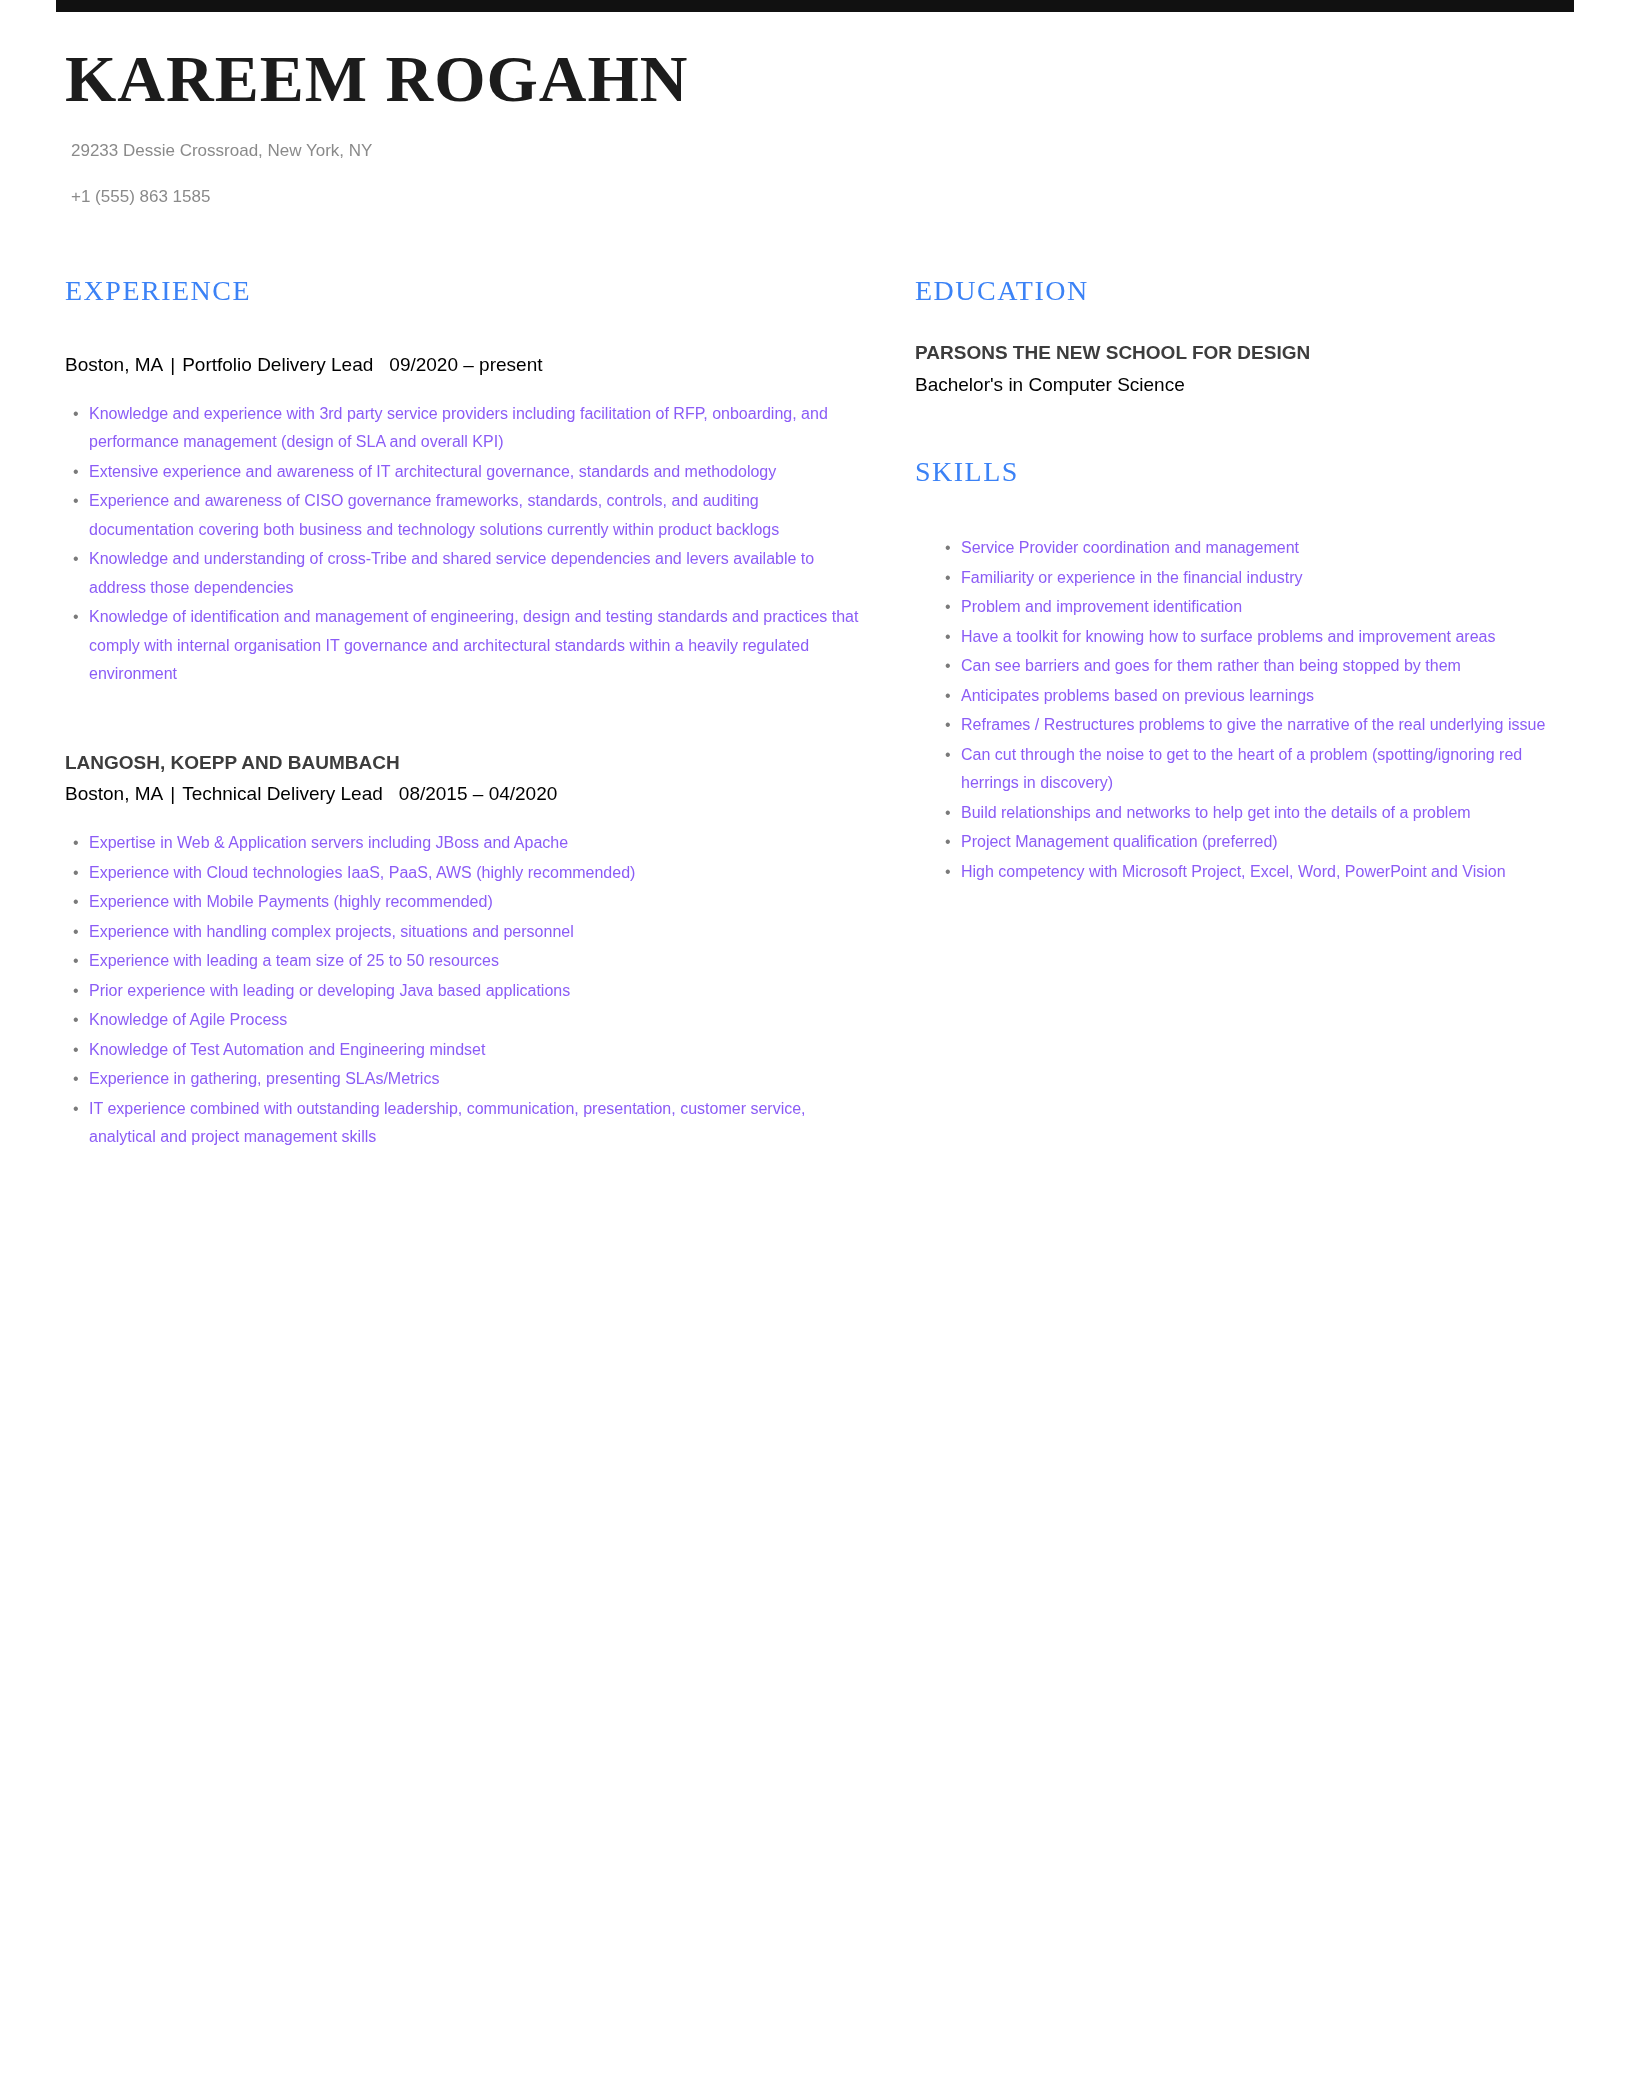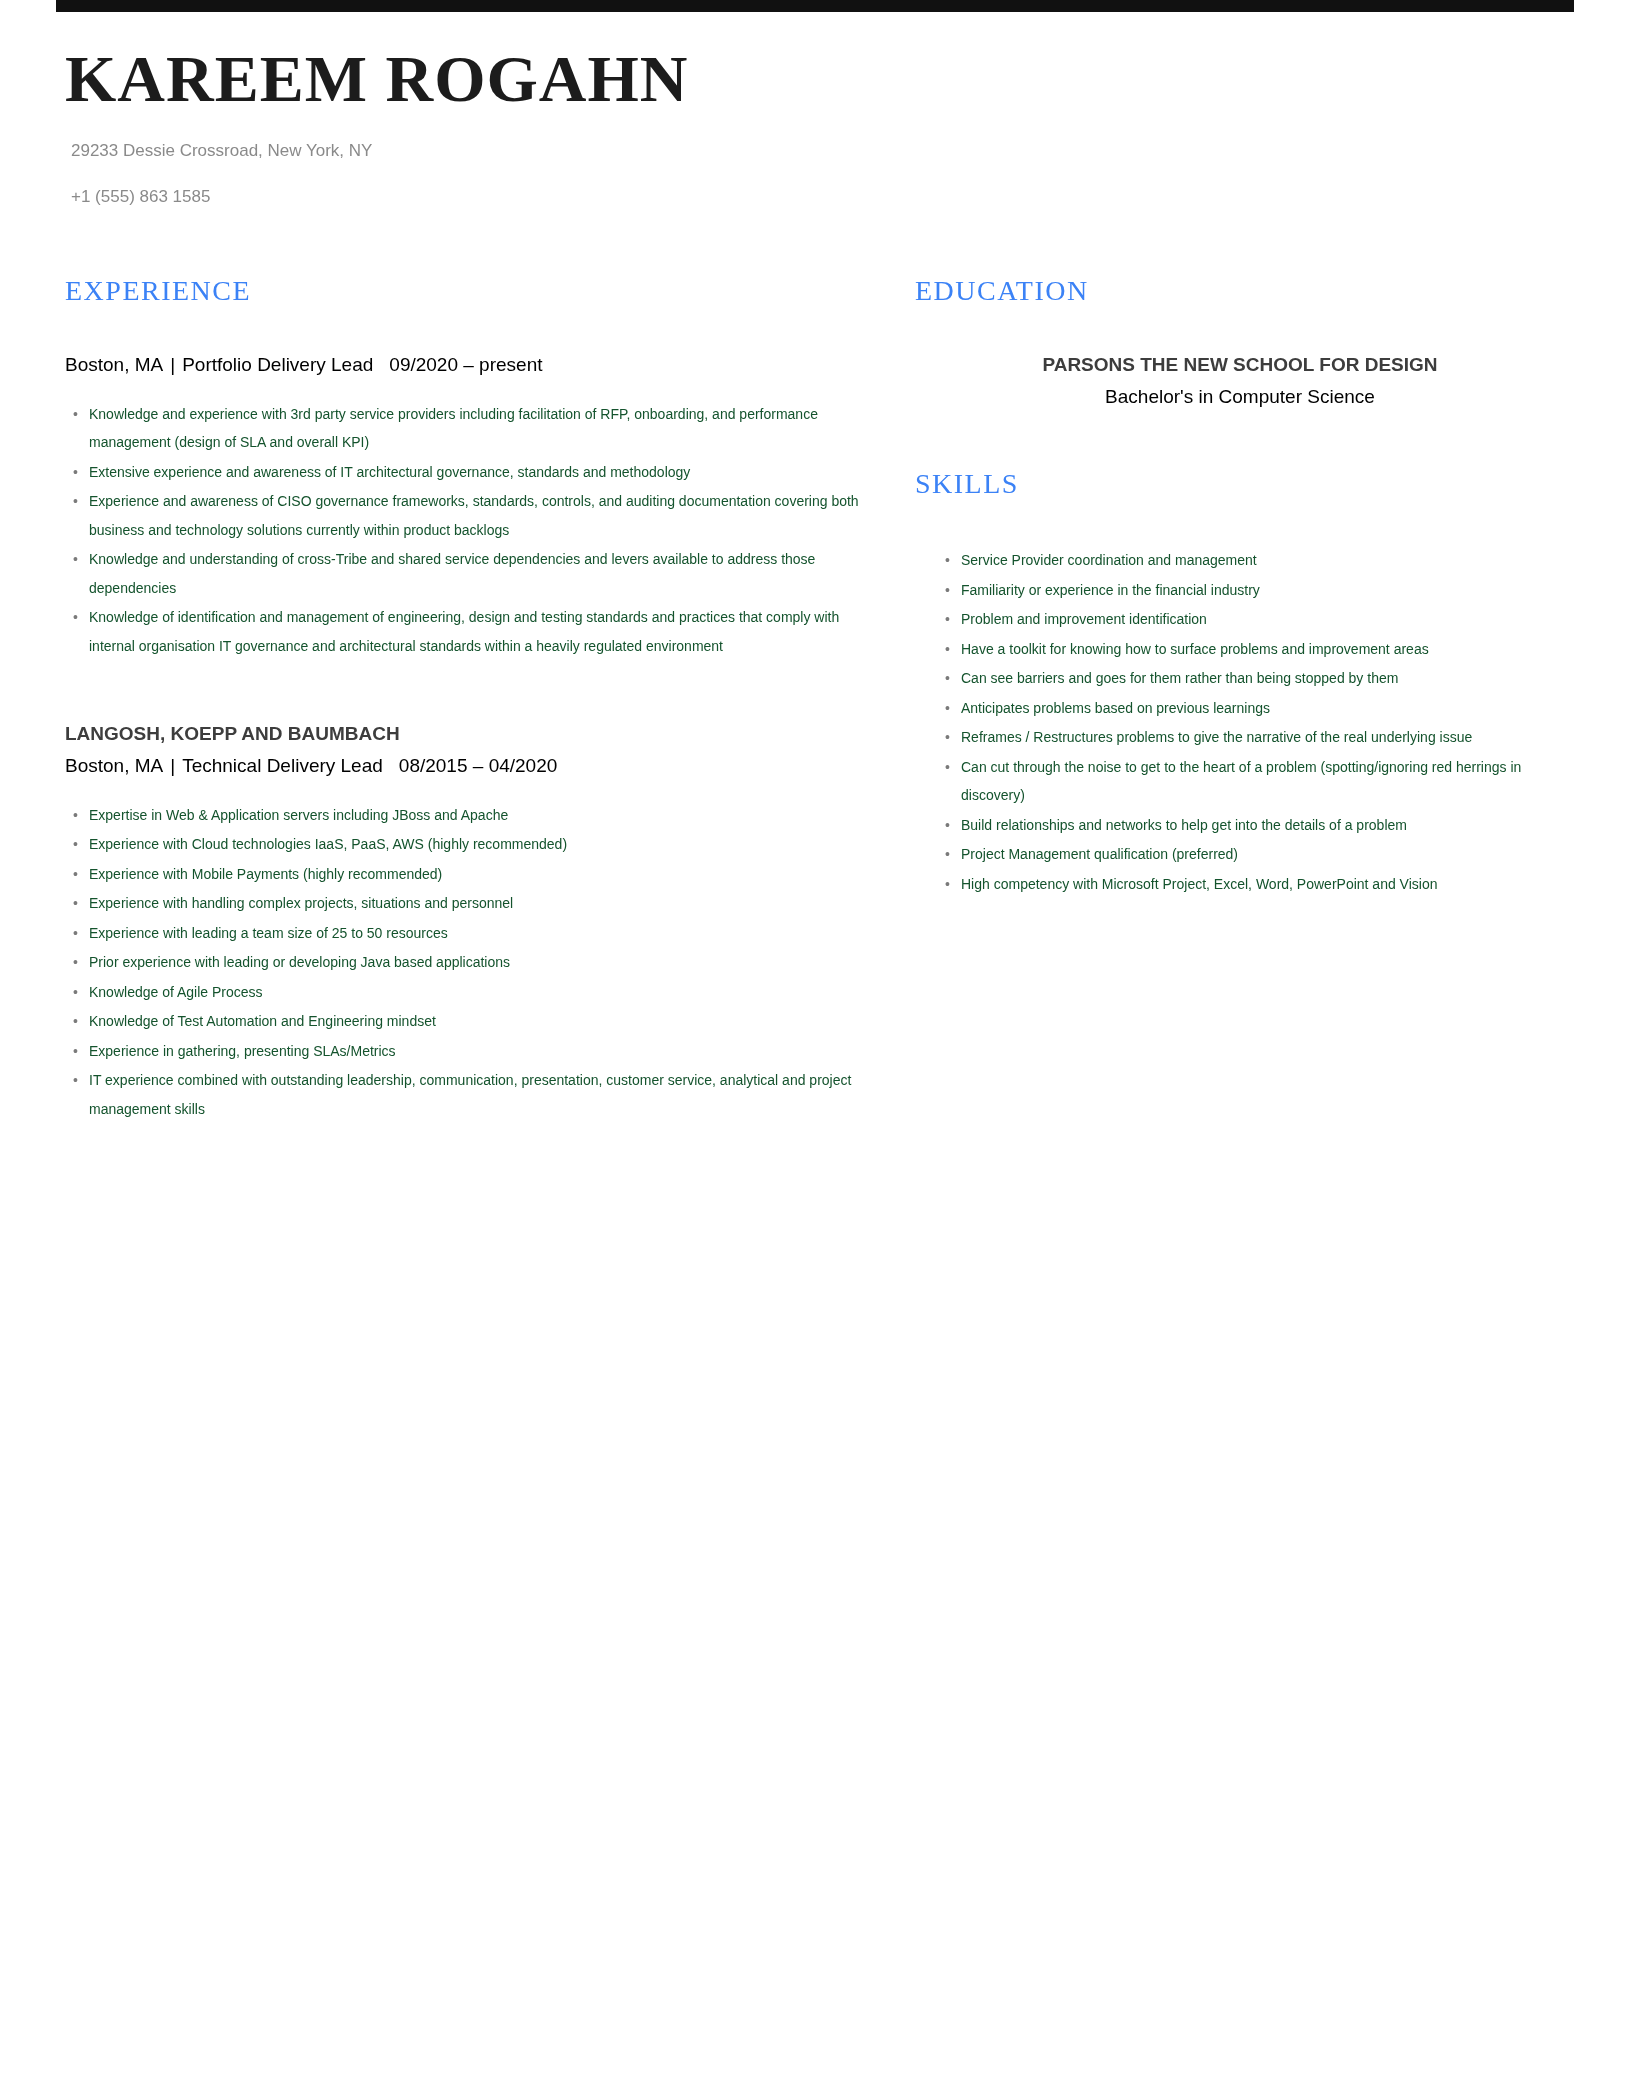--- a/index.html
+++ b/index.html
@@ -74,36 +74,36 @@
   .job-meta .sep { margin: 0 7px; }
   .job-meta .dates { margin-left: 16px; }
 
   .bullets {
     list-style: none;
     margin-top: 22px;
     padding-left: 24px;
   }
   .bullet {
     position: relative;
-    font-size: 14px;
+    font-size: 16px;
     line-height: 28.5px;
-    color: #14532d;
+    color: #8b5cf6;
     margin-bottom: 1px;
   }
   .bullet::before {
     content: "\2022";
     position: absolute;
     left: -16px;
     top: 0;
     color: #7a7a7a;
   }
 
   .skills-section { margin-top: 60px; }
   .skills-section .bullets { padding-left: 46px; margin-top: 46px; }
-  .education-body { margin-top: 46px; text-align: center; }
+  .education-body { margin-top: 34px; }
 </style>
 </head>
 <body>
 
 <div class="page">
   <div class="top-bar"></div>
 
   <header class="header">
     <h1 class="name">KAREEM ROGAHN</h1>
     <div class="contact">

